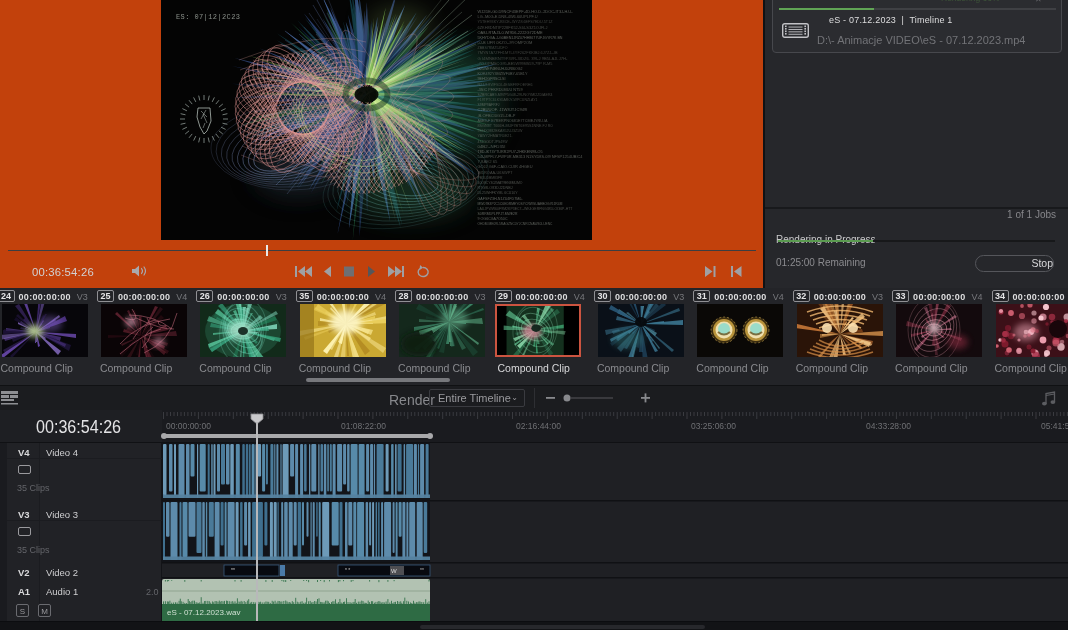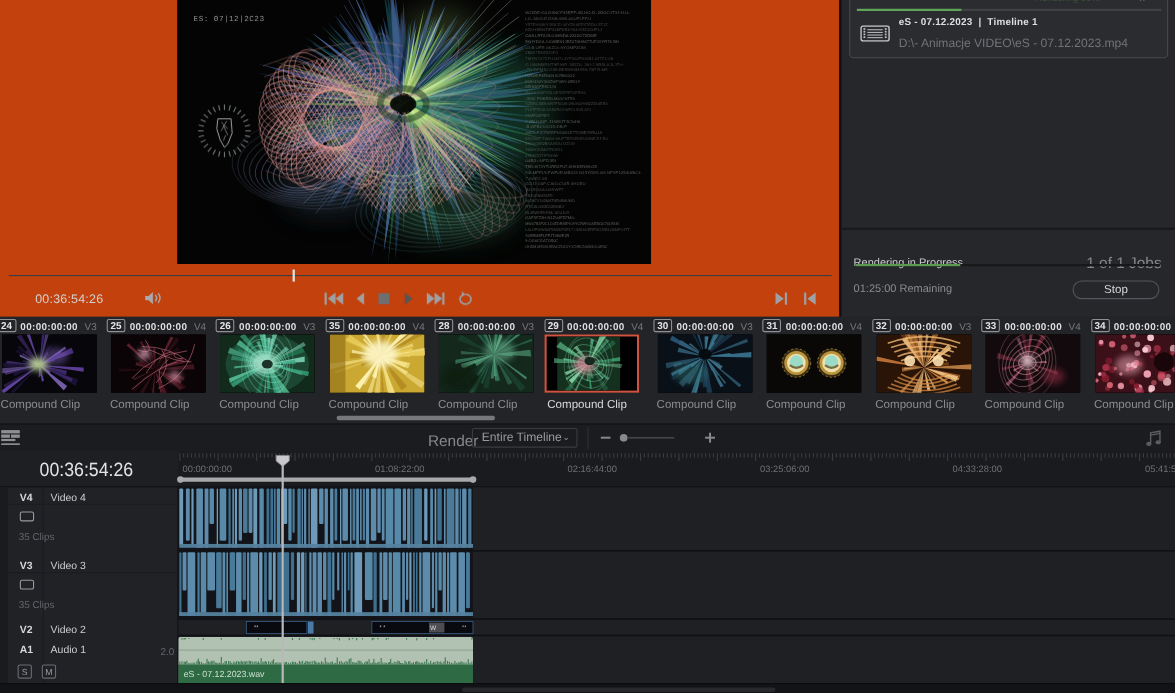--- a/index.html
+++ b/index.html
@@ -9,32 +9,32 @@
 .video{position:absolute;left:161px;top:0}
 #scrubline{position:absolute;left:8px;top:250px;width:748px;height:1px;background:#3c3d41}
 #scrubhead{position:absolute;left:266px;top:245px;width:2px;height:11px;background:#e8e8e8}
 #vtc{position:absolute;left:32px;top:266px;color:#d2d2d4;font-size:11.3px;letter-spacing:0.2px}
 #rightpanel{position:absolute;left:763px;top:0;width:305px;height:288px;background:#26272b;border-left:2px solid #101114}
 
 #jobcard{position:absolute;left:7px;top:-20px;width:290px;height:73px;background:#2b2c30;border:1px solid #47484d;border-radius:4px}
 .jc-bar{position:absolute;left:6px;top:27px;width:277px;height:2px;background:#3f4044}
 .jc-fill{position:absolute;left:0;top:0;width:95px;height:2px;background:#60a455}
 .jc-icon{position:absolute;left:9px;top:42px}
-.jc-title{position:absolute;left:44px;top:34px;color:#dededf;font-size:9px;font-weight:bold;letter-spacing:0.2px}
+.jc-title{position:absolute;left:56px;top:34px;color:#dededf;font-size:9px;font-weight:normal;letter-spacing:0.2px}
 .jc-path{position:absolute;left:44px;top:53px;color:#727377;font-size:11px}
 .jc-pct{position:absolute;left:168px;top:12px;color:#3d5438;font-size:8.5px}
 .jc-x{position:absolute;left:262px;top:14px;color:#626367;font-size:8px}
 
 #rendsec{position:absolute;left:0;top:207px;width:305px;height:81px;border-top:2px solid #18191c}
 .r-title{position:absolute;left:11px;top:25px;color:#c9c9cb;font-size:10px}
-.r-jobs{position:absolute;right:14px;top:22px;color:#87878b;font-size:14px}
+.r-jobs{position:absolute;right:14px;top:0;color:#87878b;font-size:10px}
 .r-bar{position:absolute;left:13px;top:31px;width:277px;height:2px;background:#17181a}
 .r-fill{position:absolute;left:0;top:0;width:95px;height:2px;background:#5a9a50}
 .r-rem{position:absolute;left:11px;top:48px;color:#8b8b8f;font-size:10px}
-.r-stop{position:absolute;left:210px;top:46px;width:79px;height:17px;border:1px solid #55565b;border-radius:9px;color:#d8d8da;font-size:10.5px;text-align:center;line-height:15px}
+.r-stop{position:absolute;left:210px;top:46px;width:79px;height:17px;border:1px solid #55565b;border-radius:9px;color:#d8d8da;font-size:10.5px;text-align:right;line-height:15px}
 
 #clipstrip{position:absolute;left:0;top:288px;width:1068px;height:97px;background:#232428;overflow:hidden}
 .tile{position:absolute;top:0;width:99px;height:97px}
 .thead{position:absolute;left:2px;top:2px;height:13px;white-space:nowrap}
 .numbox{display:inline-block;border:1px solid #909094;border-radius:2px;color:#e4e4e6;font-size:9px;font-weight:bold;padding:0 2.5px;height:12px;line-height:11px;vertical-align:top}
 .ttc{color:#dededf;font-size:9px;font-weight:bold;margin-left:4px;vertical-align:top;line-height:14px;display:inline-block;letter-spacing:0.3px}
 .tv{color:#77787c;font-size:9px;margin-left:6px;vertical-align:top;line-height:14px;display:inline-block}
 .thumb{position:absolute;left:6px;top:16px;width:86px;height:53px;background:#000}
 .thumb svg{display:block}
 .tlab{position:absolute;left:5px;top:74px;font-size:10.5px}

